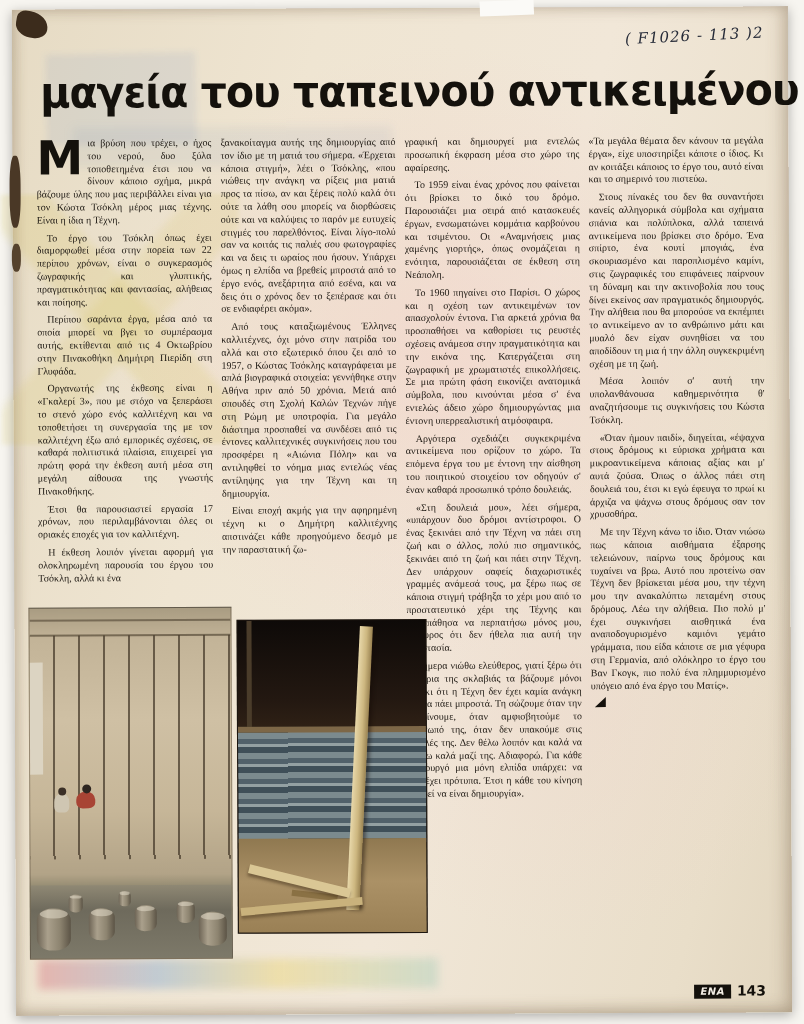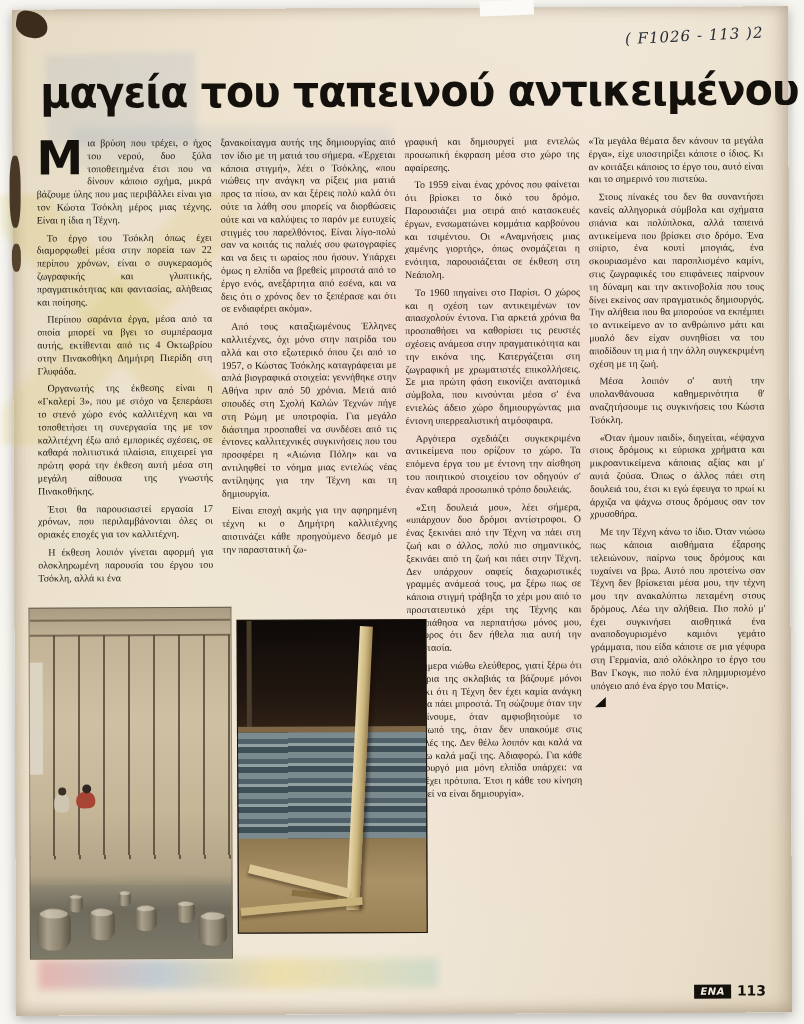--- a/index.html
+++ b/index.html
@@ -222,17 +222,17 @@
         <div class="pr-floor"></div>
         <div class="plank-vert"></div>
         <div class="plank-f3"></div>
         <div class="plank-f1"></div>
         <div class="plank-f2"></div>
       </div>
     </div>
 
     <div class="footer">
       <span class="logo-box">ΕΝΑ</span>
-      <span class="page-num">113</span>
+      <span class="page-num">143</span>
     </div>
 
   </div>
 </div>
 
 </body></html>

